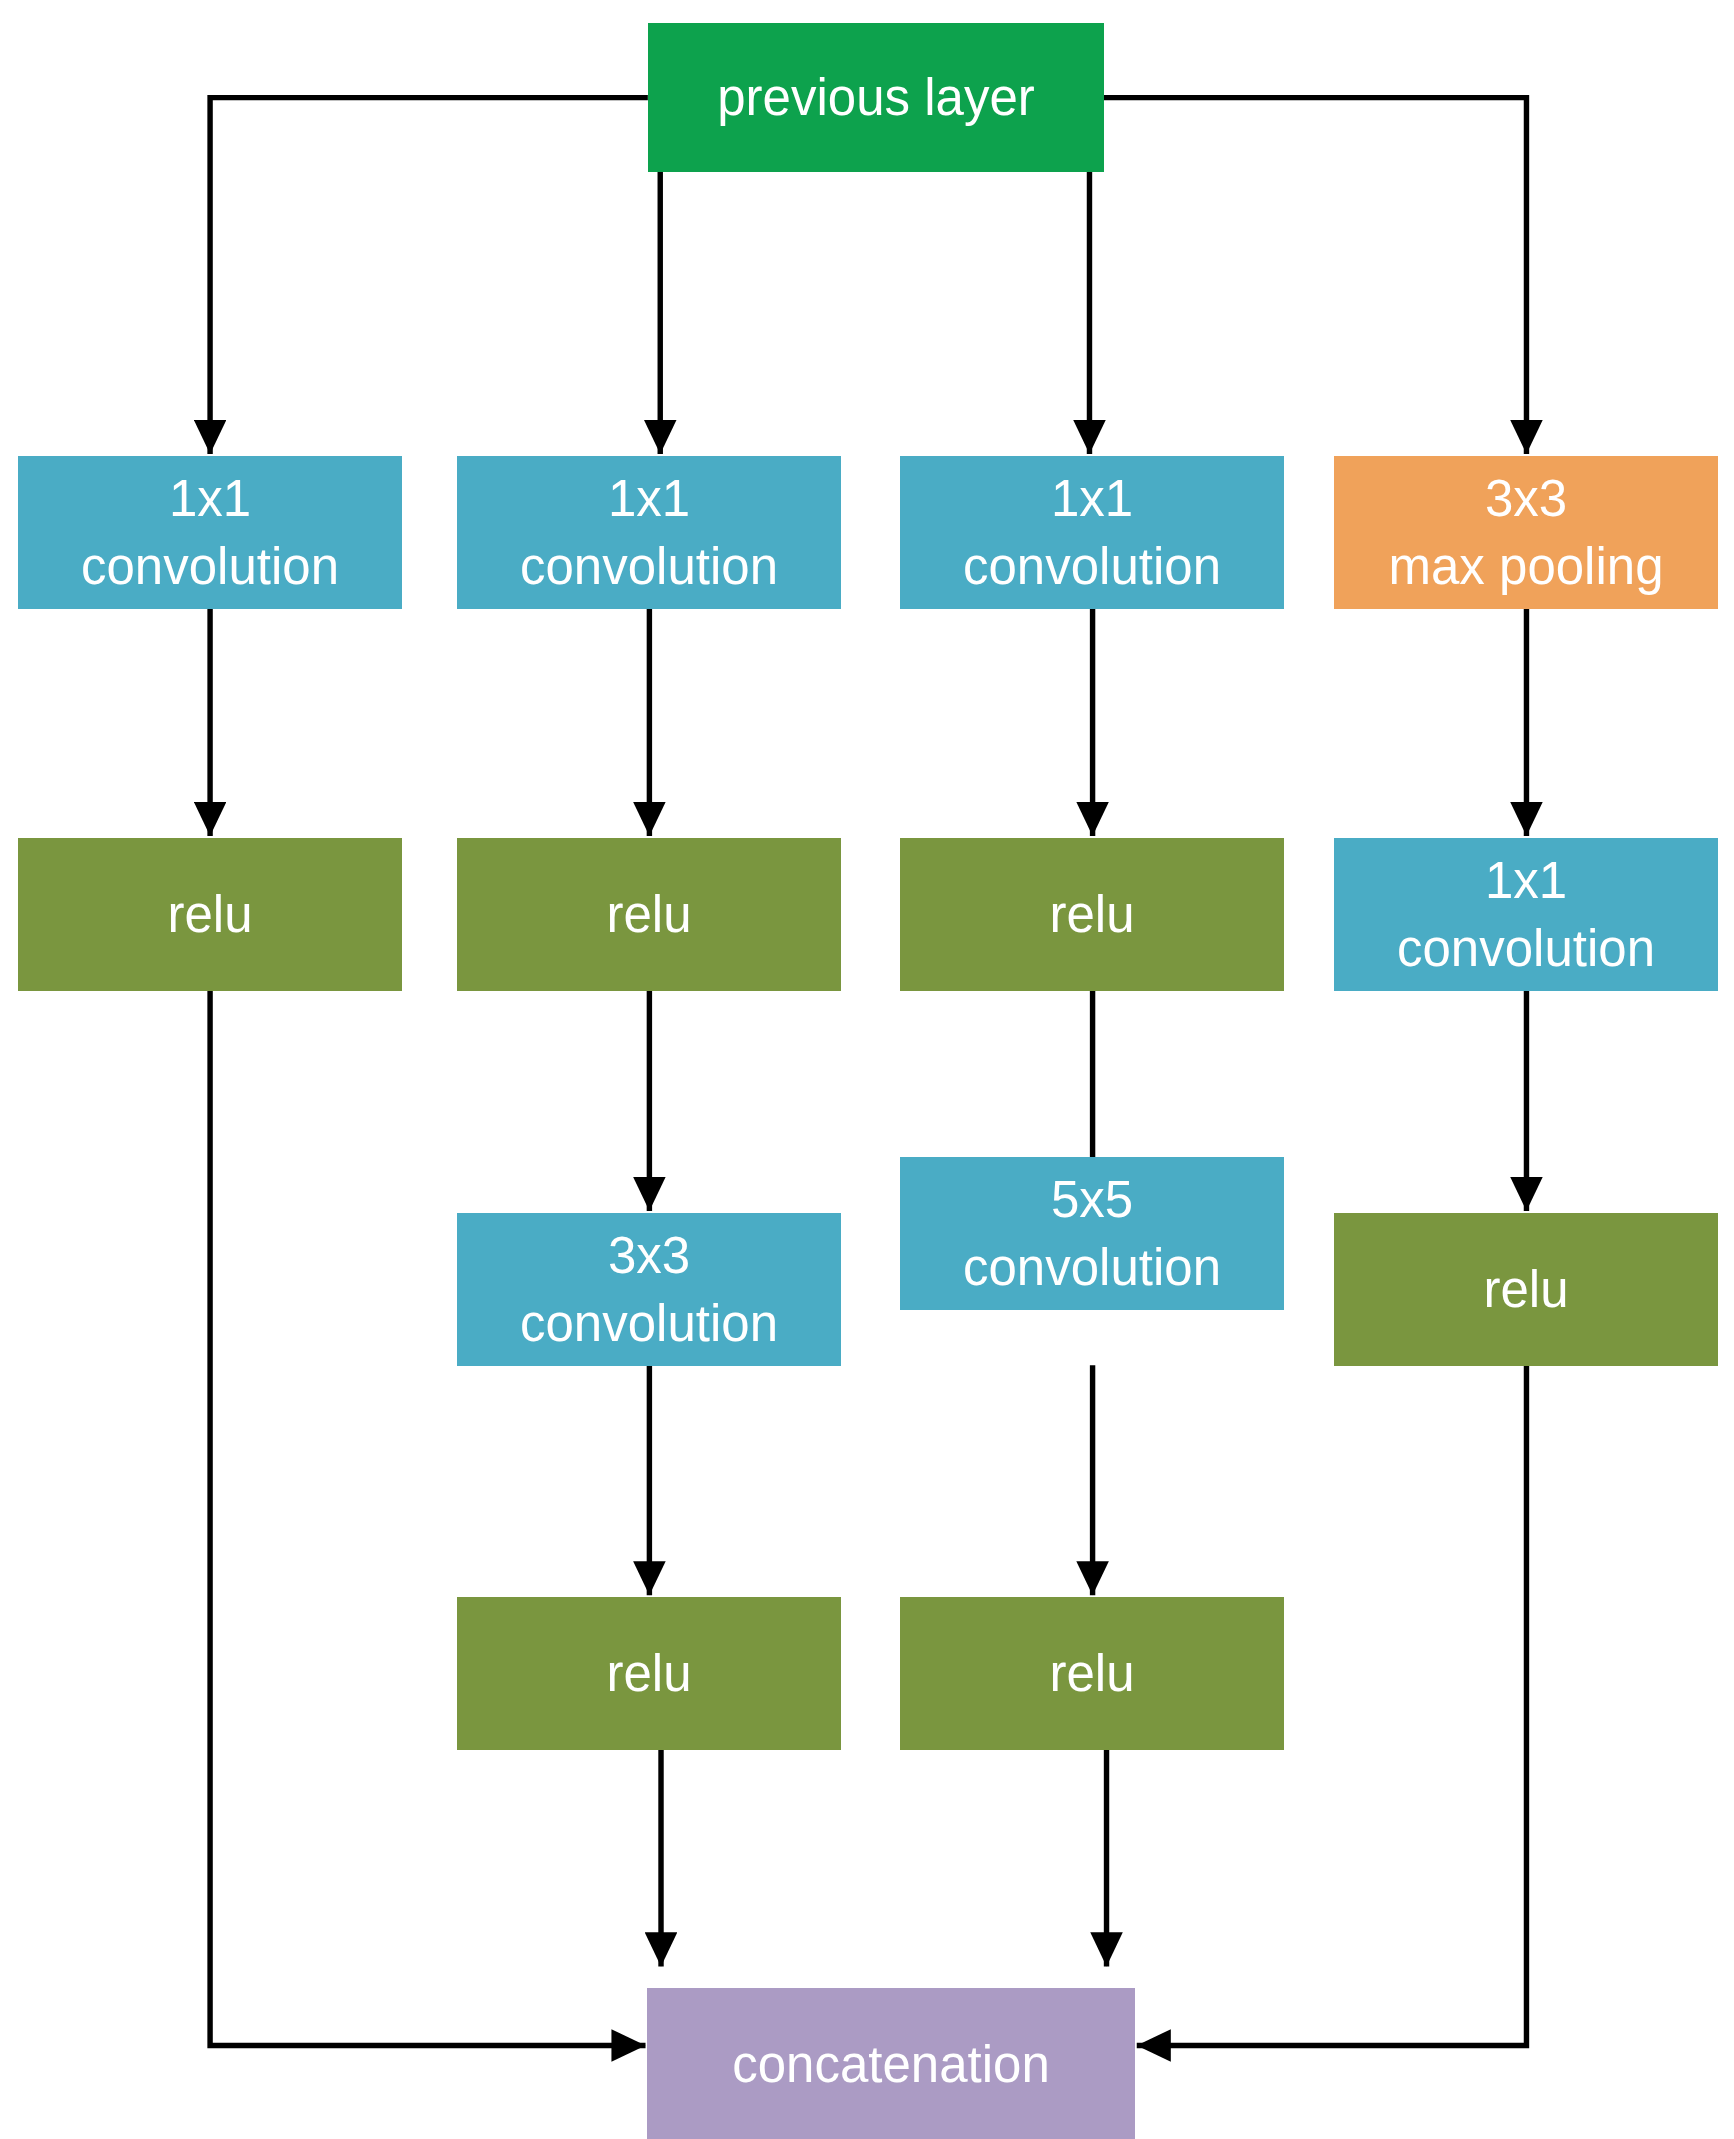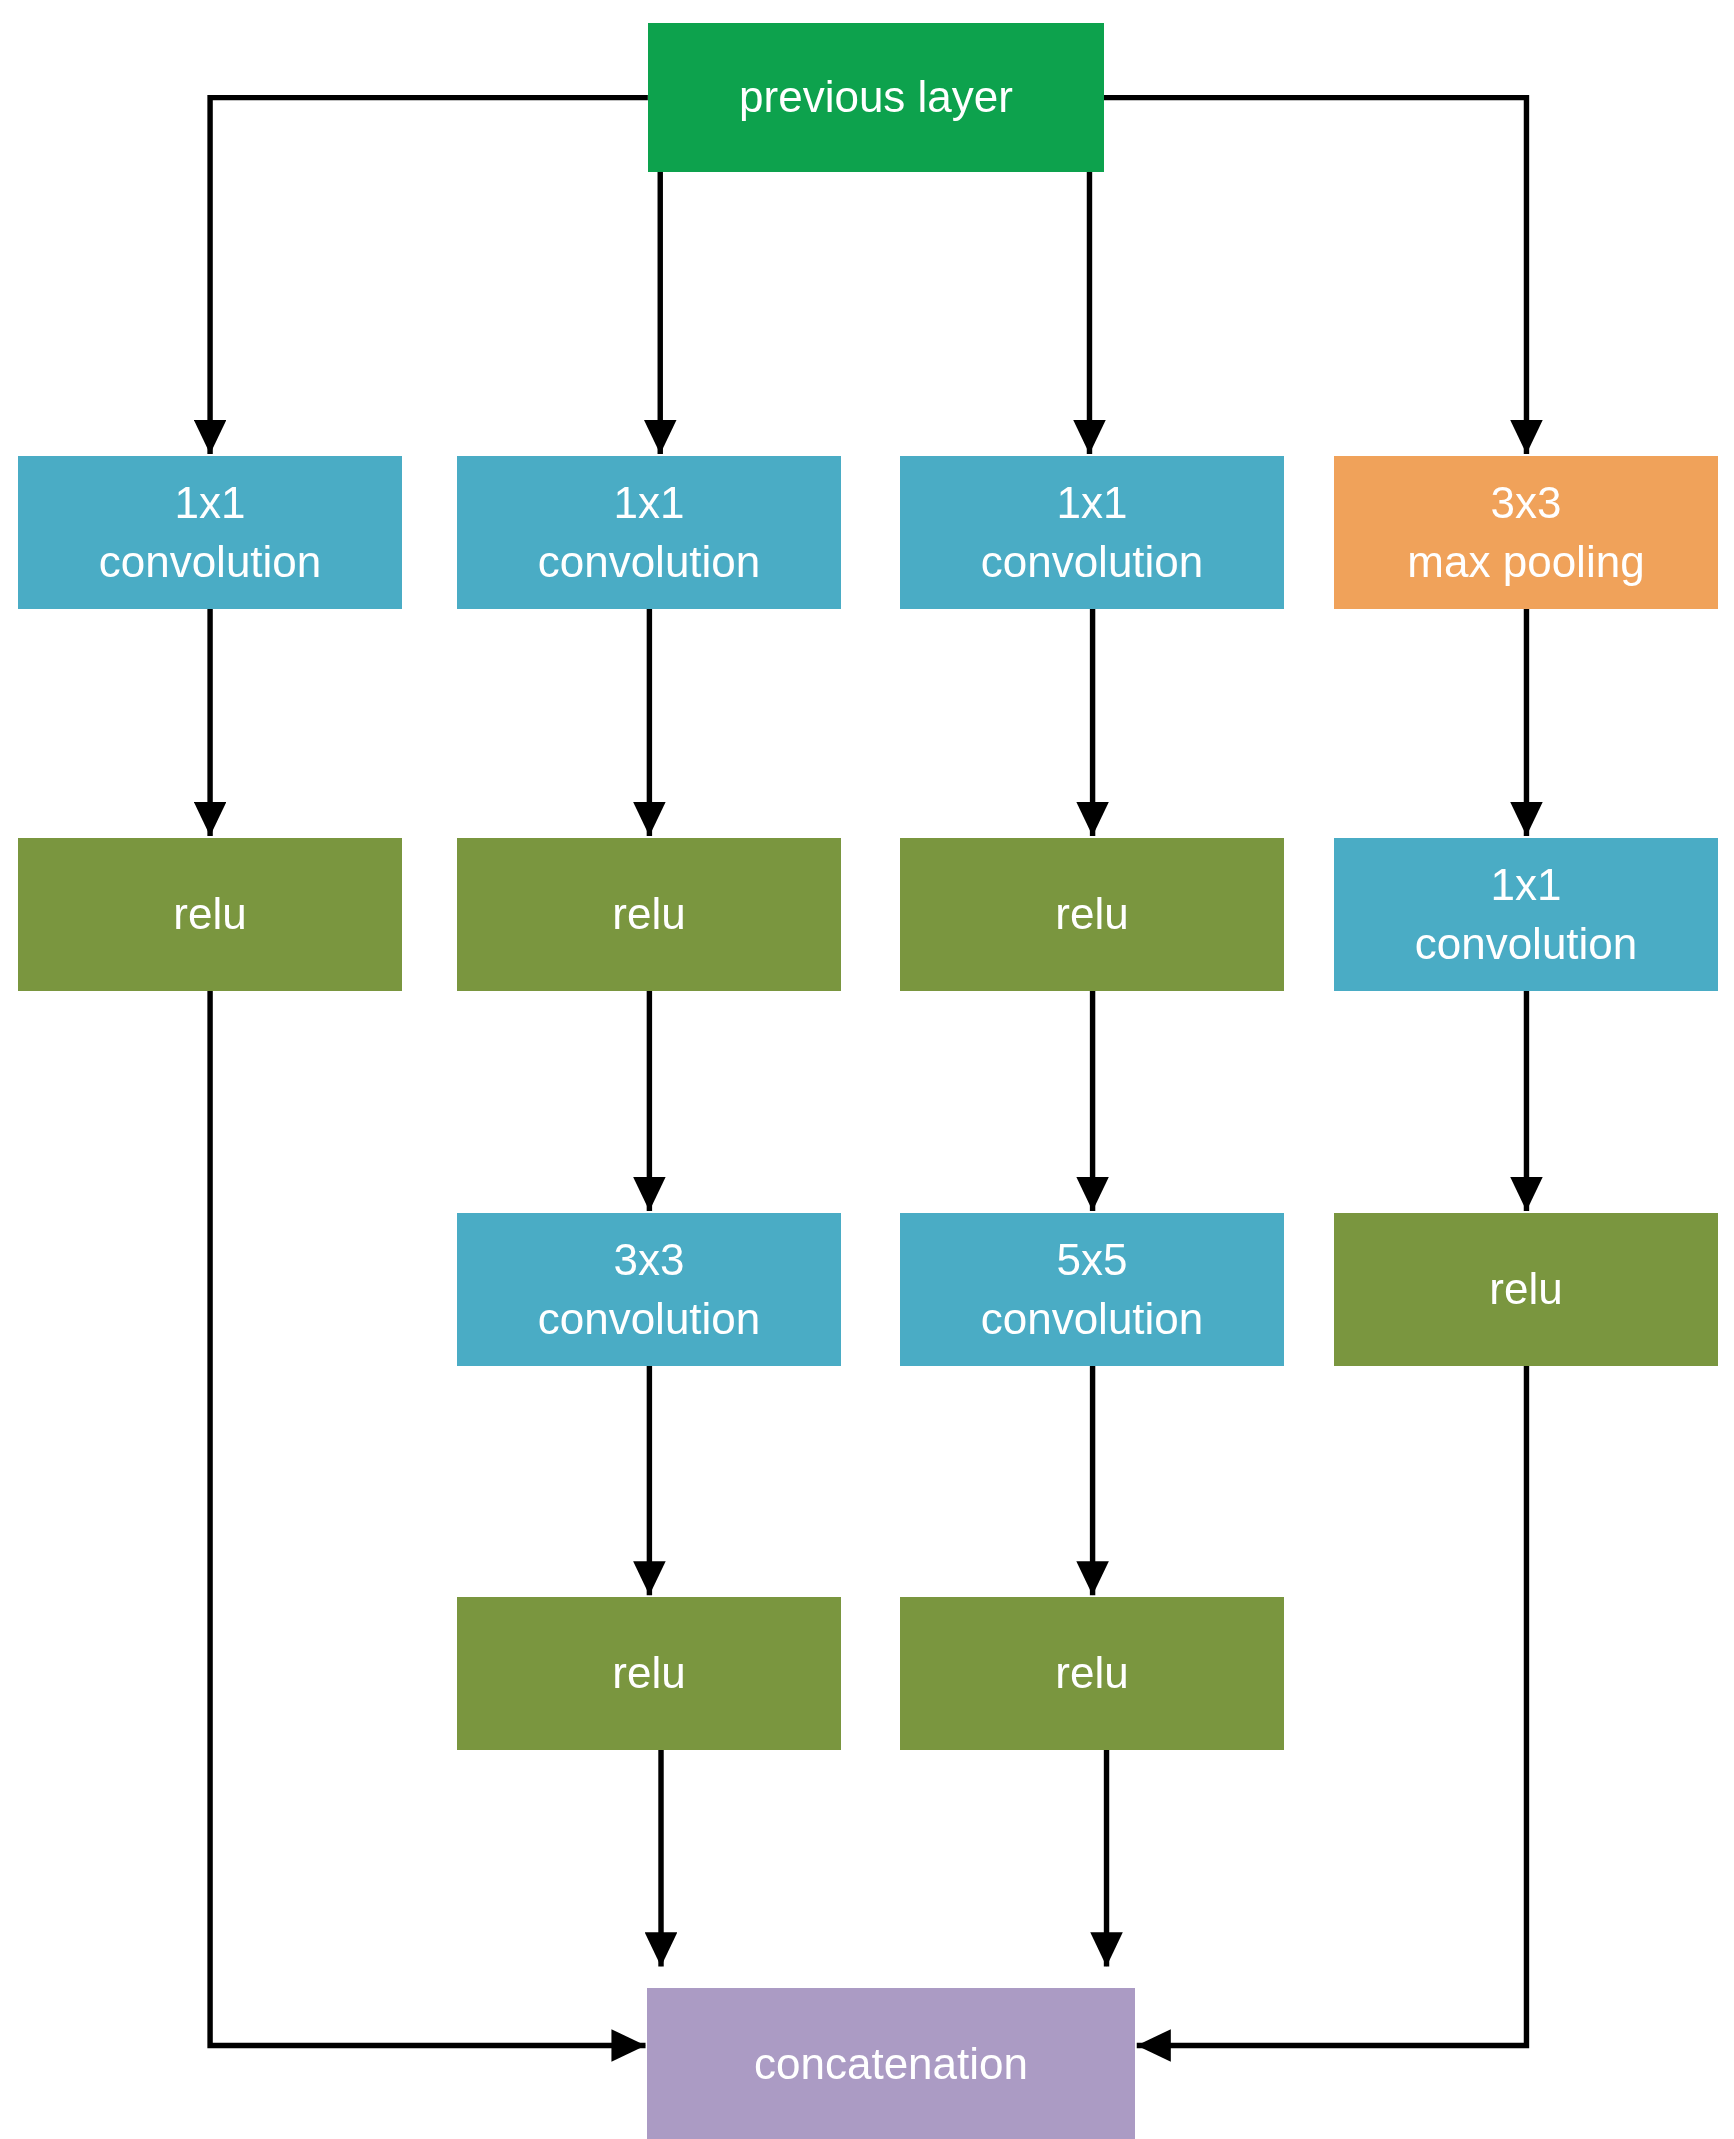--- a/index.html
+++ b/index.html
@@ -10,40 +10,40 @@
     font-family:"Liberation Sans", sans-serif;
     overflow:hidden;
   }
   .edges{position:absolute;left:0;top:0;width:1735px;height:2140px;}
   .edges path{fill:none;stroke-width:7px;}
   .node{
     position:absolute;
     display:flex;align-items:center;justify-content:center;
     text-align:center;
     color:#ffffff;
-    font-size:44px;
+    font-size:51px;
     line-height:1.32;
     white-space:pre-line;
     user-select:none;
   }
   
   .n-prev   {left:648px;  top:23px;   width:456px; height:149px;}
   
   .n-c1a    {left:18px;   top:456px;  width:384px; height:153px;}
   .n-c2a    {left:457px;  top:456px;  width:384px; height:153px;}
   .n-c3a    {left:900px; top:456px;  width:384px; height:153px;}
   .n-pool   {left:1334px; top:456px;  width:384px; height:153px;}
   
   .n-r1     {left:18px;   top:838px; width:384px; height:153px;}
   .n-r2     {left:457px;  top:838px; width:384px; height:153px;}
   .n-r3     {left:900px; top:838px; width:384px; height:153px;}
   .n-c4b    {left:1334px; top:838px; width:384px; height:153px;}
   
   .n-c2b    {left:457px;  top:1213px; width:384px; height:153px;}
-  .n-c3b    {left:900px; top:1213px; width:384px; height:153px;}
+  .n-c3b    {left:900px; top:1157px; width:384px; height:153px;}
   .n-r4     {left:1334px; top:1213px; width:384px; height:153px;}
   
   .n-r2b    {left:457px;  top:1597px; width:384px; height:153px;}
   .n-r3b    {left:900px; top:1597px; width:384px; height:153px;}
   
   .n-concat {left:647px;  top:1968px; width:488px; height:153px;margin-top:20px;}
 </style>
 </head>
 <body>
 

